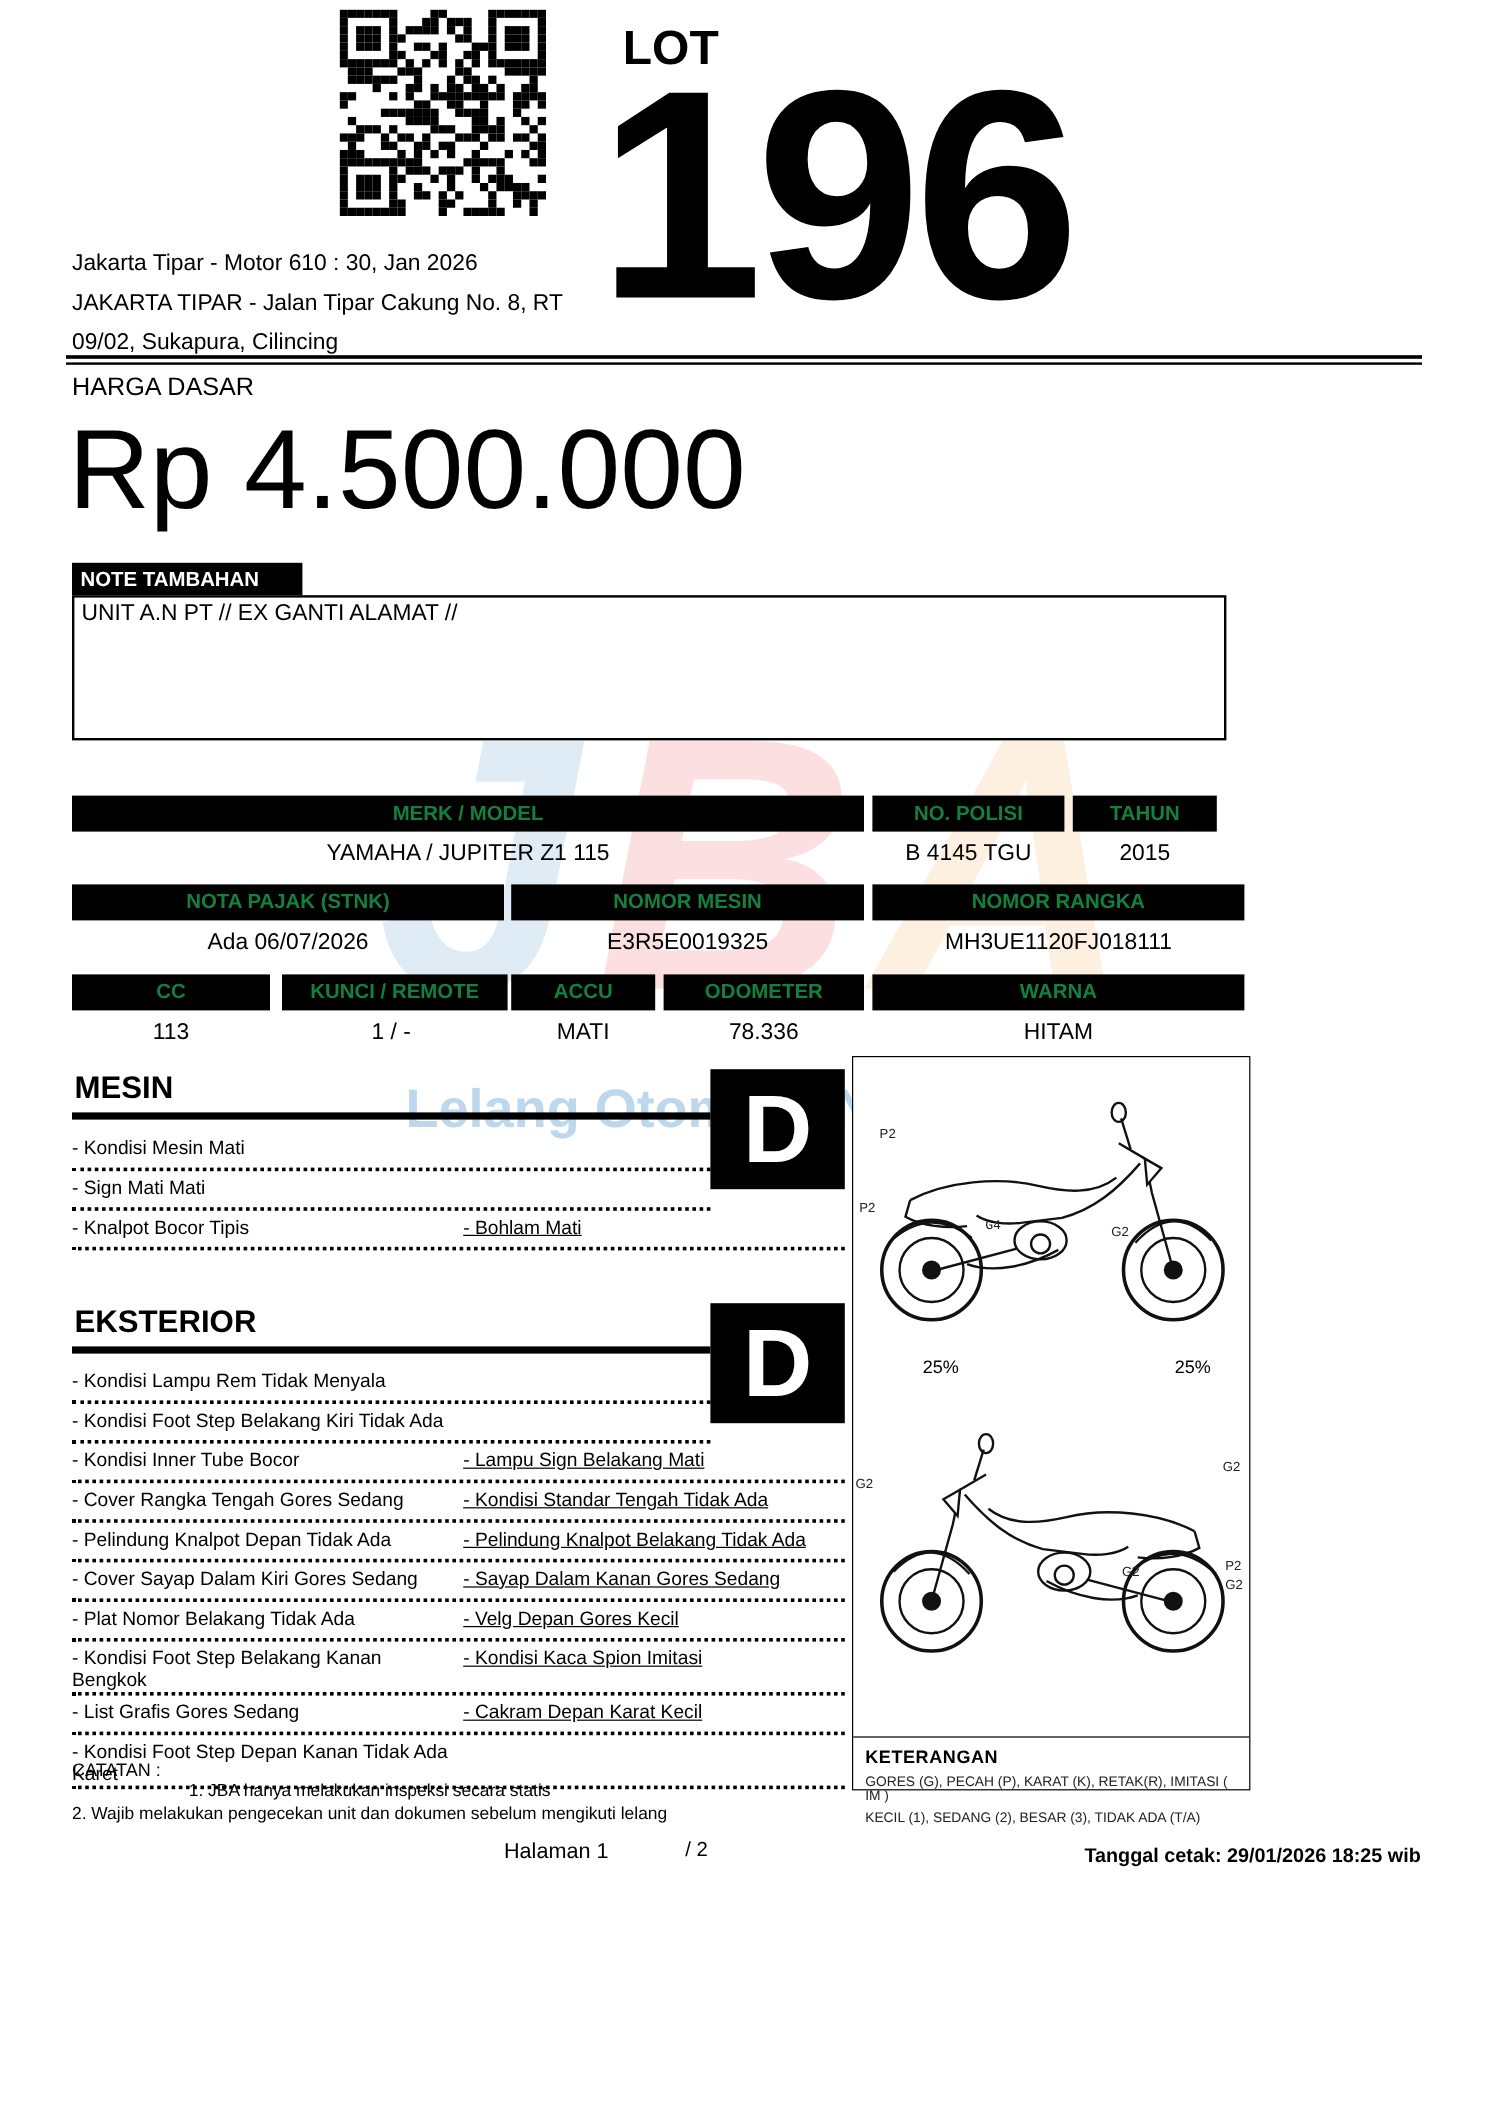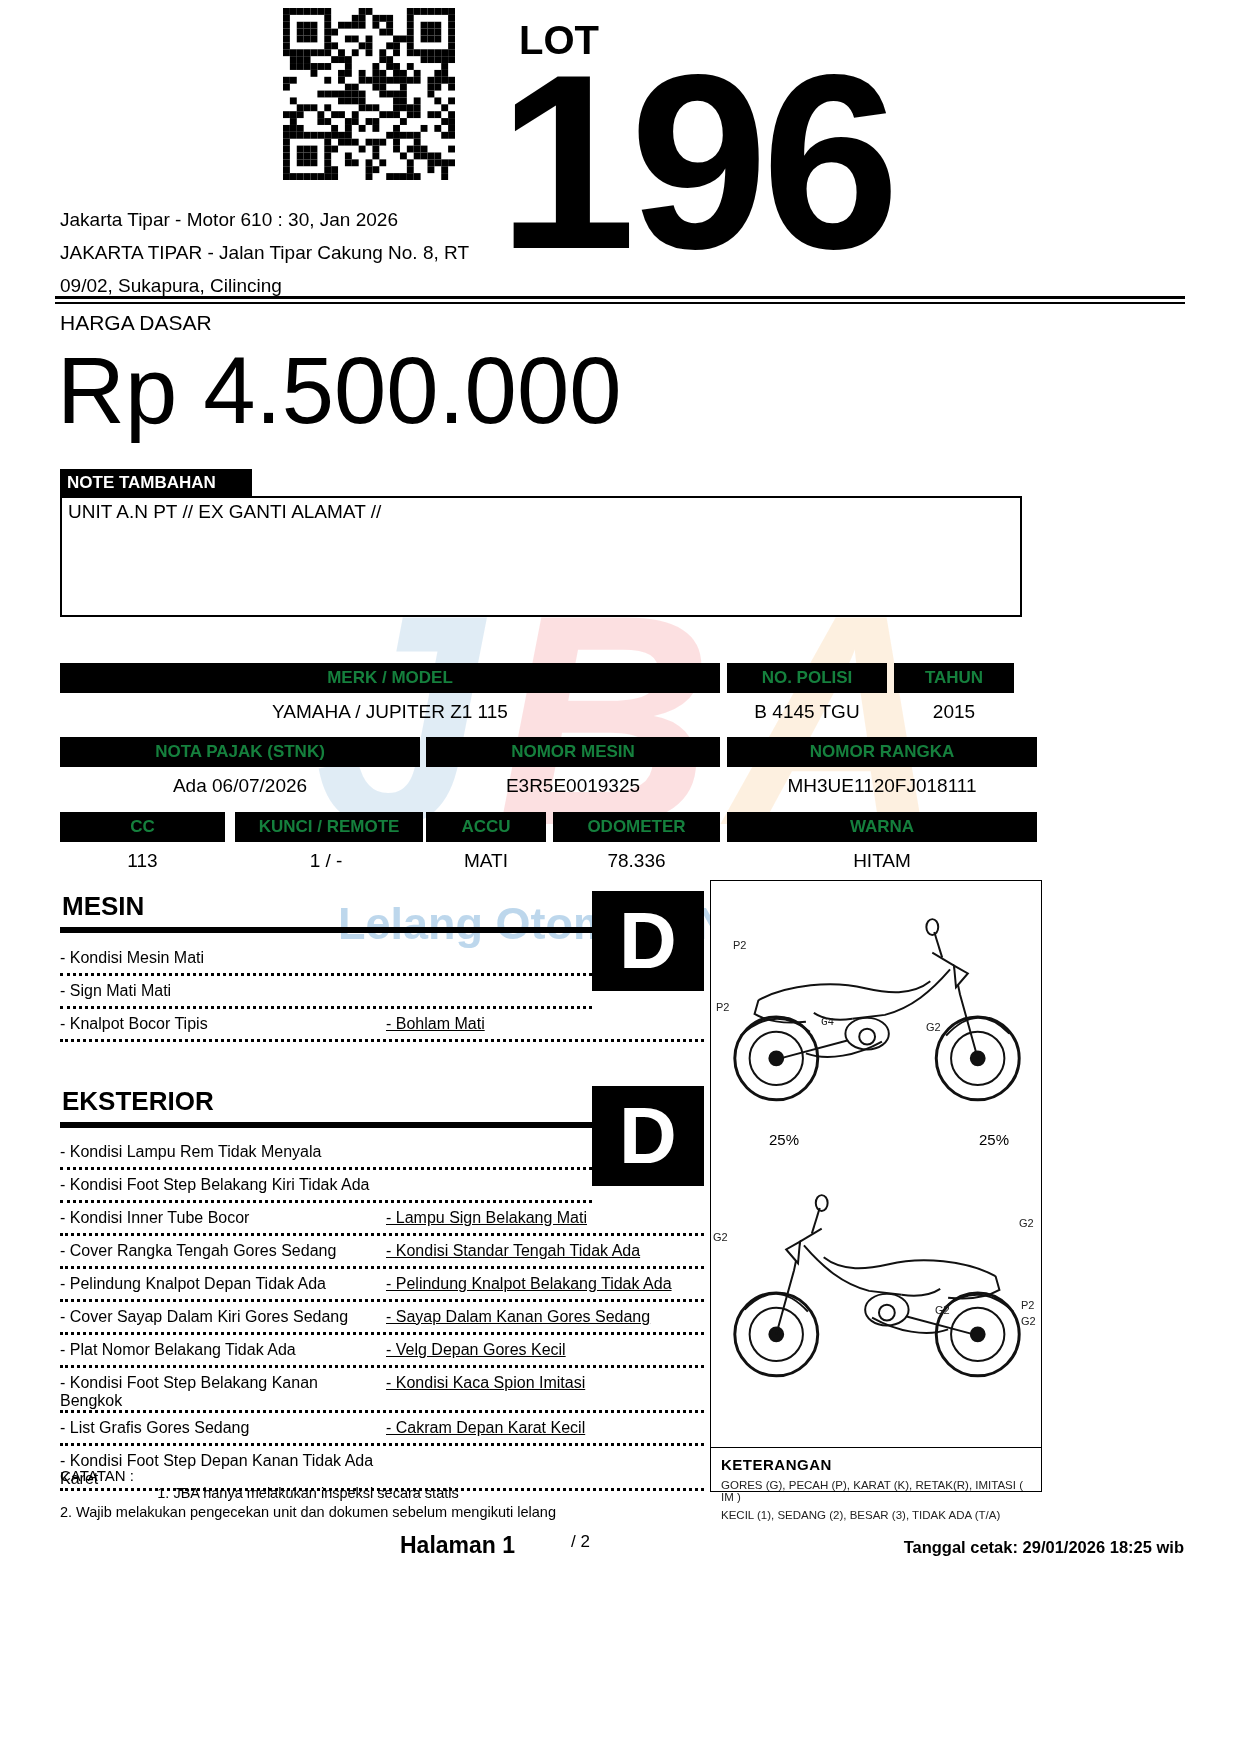--- a/index.html
+++ b/index.html
@@ -59,21 +59,21 @@
   .diag-label.pct { font-size:15px; color:#000; }
   .keterangan { position:absolute; left:0; top:518px; width:100%; height:94px;
     border-top:1.5px solid #000; padding:8px 10px;margin-top:48px; }
   .ket-title { font-size:15px; font-weight:bold; letter-spacing:.5px; }
   .ket-line { font-size:11.5px; margin-top:6px; color:#222; }
 
   
   .catatan { position:absolute; left:60px; top:1467px; }
   .catatan-title { font-size:15px; }
   .catatan-item { font-size:14.5px; line-height:19px;text-align:center; }
-  .page-number { position:absolute; left:400px; top:1532px; font-size:23px;font-weight:bold; }
+  .page-number { position:absolute; left:420px; top:1532px; font-size:18px; }
   .page-total { position:absolute; left:571px; top:1532px; font-size:17px; }
   .print-ts { position:absolute; right:56px; top:1538px; font-size:16.5px; font-weight:bold; }
 </style>
 </head>
 <body>
 
 <div class="page">
 
   <div class="wm-letters">
     <span style="color:#1b75bb">J</span>

